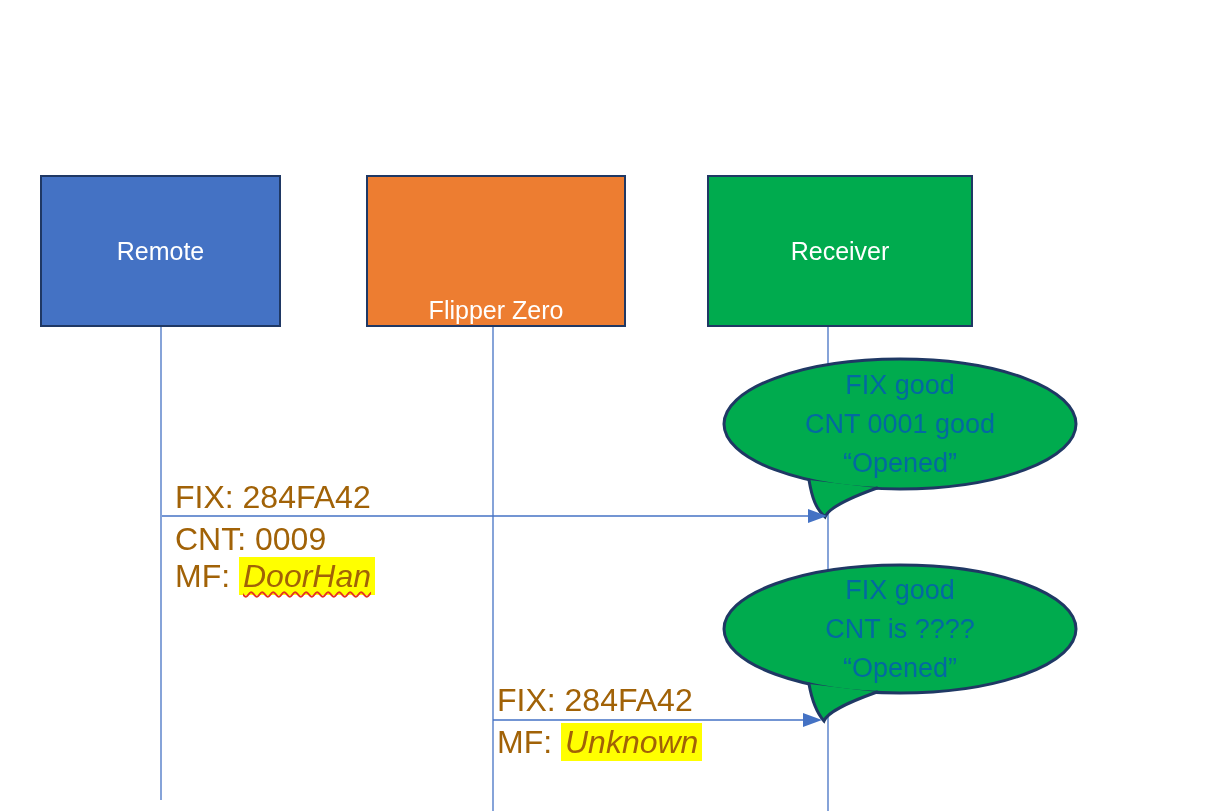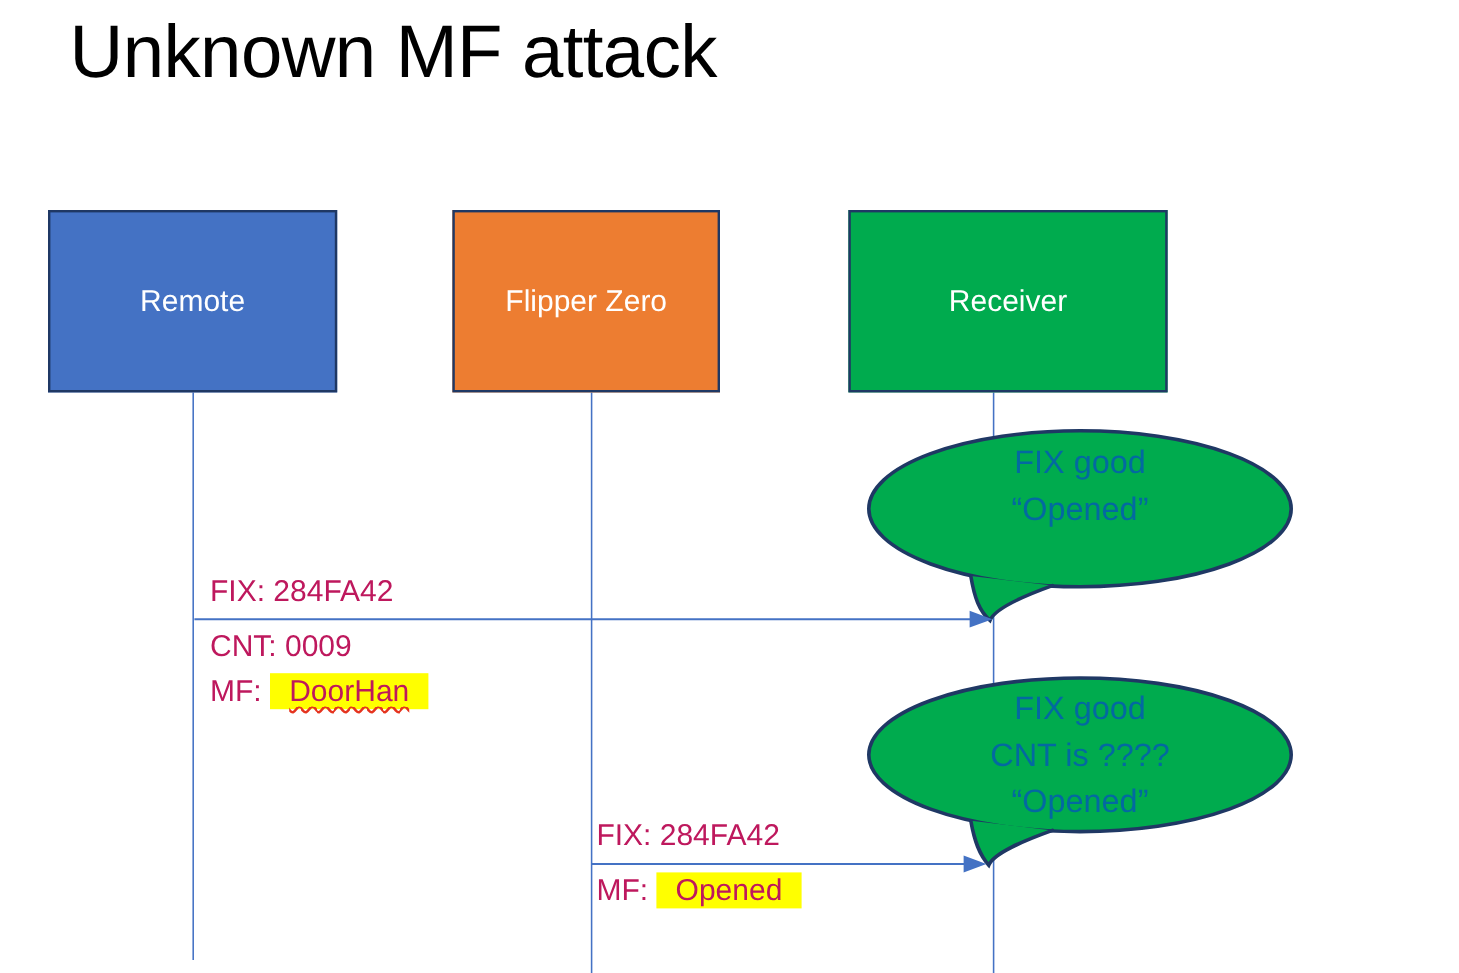--- a/index.html
+++ b/index.html
@@ -17,46 +17,45 @@
   .msgline   { stroke:var(--line); stroke-width:1.7; }
   .arrowhead { fill:var(--line); }
   .callout-shape { fill:var(--green); stroke:var(--border); stroke-width:3; }
   .callout-tail  { fill:var(--green); stroke:var(--border); stroke-width:3; stroke-linecap:round; }
   .actor {
     position:absolute; top:175px; height:152px; box-sizing:border-box;
     display:flex; align-items:center; justify-content:center;
     border:2px solid var(--border); color:#fff; font-size:25px;
   }
   .actor-remote   { left:40px;  width:241px; background:var(--blue); }
-  .actor-flipper  { left:377px; width:223px; background:var(--orange); }
+  .actor-flipper  { left:366px; width:260px; background:var(--orange);align-items:flex-end; }
   .actor-receiver { left:707px; width:266px; background:var(--green); }
-  .msg-label { position:absolute; font-size:25px; color:#be185d; white-space:nowrap; }
+  .msg-label { position:absolute; font-size:32px; color:#a16207; white-space:nowrap; }
   .msg-above-1 { left:175px; top:479px; }
   .msg-below-1 { left:175px; top:521px; line-height:37px; }
   .msg-above-2 { left:497px; top:682px; }
   .msg-below-2 { left:497px; top:724px; line-height:37px; }
-  .hl { background:var(--highlight); padding:1px 16px; }
+  .hl { background:var(--highlight); padding:1px 4px;font-style:italic; }
   .squiggle {
     text-decoration-line:underline; text-decoration-style:wavy;
     text-decoration-color:var(--squiggle); text-decoration-thickness:1.5px;
     text-underline-offset:4px;
   }
   .callout-text {
     position:absolute; width:340px; text-align:center;
     color:#0369a1; font-size:27px; line-height:39px;
   }
   .callout-text-1 { left:730px; top:366px; }
   .callout-text-2 { left:730px; top:571px; }
 </style>
 </head>
 <body>
 
 <div class="slide">
 
-  <div class="slide-title">Unknown MF attack</div>
 
   <svg class="layer" width="1216" height="811" viewBox="0 0 1216 811">
 
     <line class="lifeline" x1="161" y1="327" x2="161" y2="800"></line>
     <line class="lifeline" x1="493" y1="327" x2="493" y2="811"></line>
     <line class="lifeline" x1="828" y1="327" x2="828" y2="811"></line>
 
     <ellipse class="callout-shape" cx="900" cy="424" rx="176" ry="65"></ellipse>
     <path class="callout-tail" d="M 809 480 C 812 498 816 509 825 517 C 829 507 852 497 877 488"></path>
 
@@ -80,25 +79,26 @@
   </div>
 
   <div class="msg-label msg-above-1">FIX: 284FA42</div>
   <div class="msg-label msg-below-1">
     <div><span>CNT: </span><span>0009</span></div>
     <div><span>MF: </span><span class="hl squiggle">DoorHan</span></div>
   </div>
 
   <div class="msg-label msg-above-2">FIX: 284FA42</div>
   <div class="msg-label msg-below-2">
-    <div><span>MF: </span><span class="hl">Opened</span></div>
+    <div><span>MF: </span><span class="hl">Unknown</span></div>
   </div>
 
   <div class="callout-text callout-text-1">
     <div>FIX good</div>
+    <div>CNT 0001 good</div>
     <div>“Opened”</div>
   </div>
   <div class="callout-text callout-text-2">
     <div>FIX good</div>
     <div>CNT is ????</div>
     <div>“Opened”</div>
   </div>
 
 </div>
 

